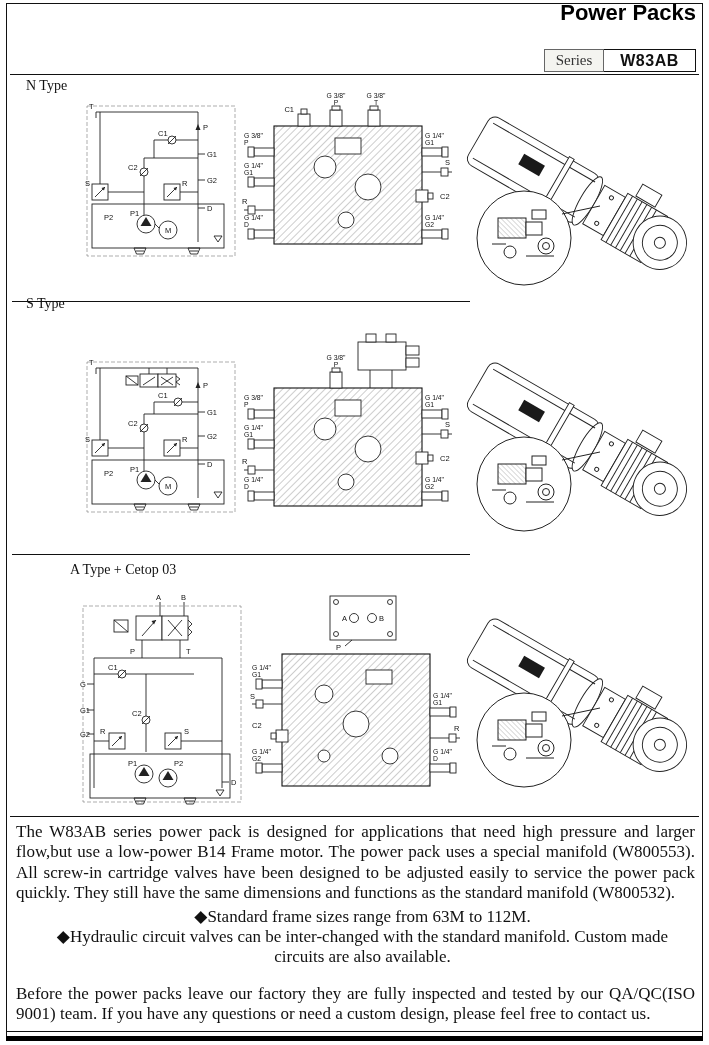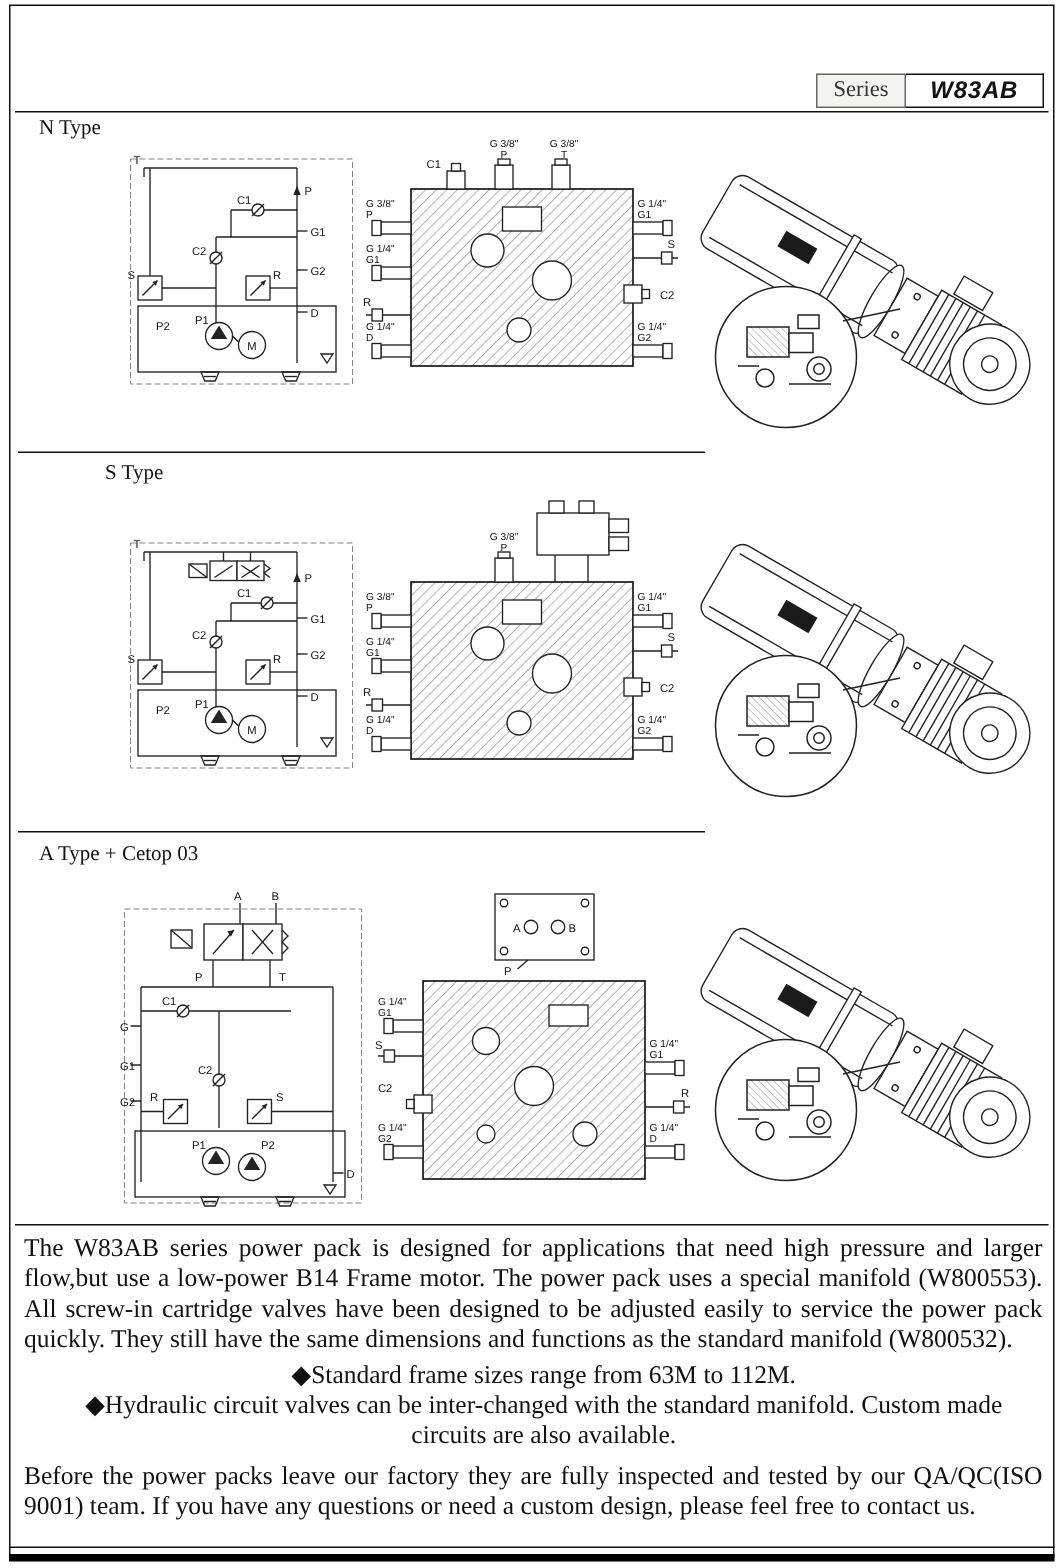--- a/index.html
+++ b/index.html
@@ -2,40 +2,40 @@
 <html><head>
 <meta charset="utf-8">
 <style>
   * { margin:0; padding:0; box-sizing:border-box; }
   html,body { background:#fff; }
   body { position:relative; width:709px; height:1045px; font-family:"Liberation Serif", serif; color:#111; }
   .frame { position:absolute; left:6px; top:3px; width:697px; height:1036px; border:1.5px solid #111; background:#fff; }
   .title { position:absolute; top:2px; right:13px; text-align:right; font-family:"Liberation Sans", sans-serif; font-weight:bold; font-size:22px; line-height:1.04; color:#000; }
   .series-box { position:absolute; top:49px; right:13px; width:152px; height:23px; display:flex; }
   .series-label { flex:0 0 60px; border:1px solid #666; background:#f4f4f0; display:flex; align-items:center; justify-content:center; font-size:15px; color:#333; }
-  .series-value { flex:1; border:1.5px solid #111; border-left:none; display:flex; align-items:center; justify-content:center; font-family:"Liberation Sans", sans-serif; font-weight:bold; font-size:16px; letter-spacing:0.5px;font-style:italic; }
+  .series-value { flex:1; border:1.5px solid #111; border-left:none; display:flex; align-items:center; justify-content:center; font-family:"Liberation Sans", sans-serif; font-weight:bold; font-size:16px; letter-spacing:0.5px; }
   .rule { position:absolute; background:#111; height:1.4px; }
   .rule-header { left:10px; top:74px; width:689px; }
   .rule-n { left:12px; top:301px; width:458px; }
   .rule-s { left:12px; top:554px; width:458px; }
   .rule-desc { left:10px; top:816px; width:689px; }
   .sec-title { position:absolute; left:26px; font-size:14px; color:#111; }
   .sec-title.n { top:78px; }
-  .sec-title.s { top:308px;margin-left:44px; }
-  .sec-title.a { top:562px; }
+  .sec-title.s { top:296px; }
+  .sec-title.a { top:562px;margin-left:44px; }
   .diagram { position:absolute; }
   .diagram text { font-family:"Liberation Sans", sans-serif; font-size:7.5px; fill:#111; stroke:none; }
   .diagram text.sm { font-size:6.8px; }
   .diagram text.mid { text-anchor:middle; }
   .diagram text.end { text-anchor:end; }
   .desc { position:absolute; left:16px; top:822px; width:679px; font-size:17px; line-height:1.2; }
   .desc p.par { text-align:justify; }
   .bullets { margin:3px 0 3px 14px; }
   .bullets .bullet { text-align:center; }
-  .desc .second { margin-top:6px; }
+  .desc .second { margin-top:16px; }
   .footer-line { position:absolute; left:6px; top:1031px; width:697px; height:1px; background:#111; }
   .footer-bar { position:absolute; left:6px; top:1036px; width:697px; height:5px; background:#000; }
 </style>
 </head>
 <body>
 
 <svg width="0" height="0" style="position:absolute" aria-hidden="true">
   <defs>
     <pattern id="hatch" patternUnits="userSpaceOnUse" width="5" height="5" patternTransform="rotate(45)">
       <line x1="0" y1="0" x2="0" y2="5" stroke="#555" stroke-width="0.6"></line>
@@ -125,20 +125,21 @@
         <line x1="30" y1="158" x2="44" y2="158"></line>
         <line x1="64" y1="170" x2="92" y2="170"></line>
       </g>
     </g>
   </defs>
 </svg>
 
 <div class="frame"></div>
 
 <div class="title">
+  <div>Power Packs</div>
 </div>
 
 <div class="series-box">
   <div class="series-label">Series</div>
   <div class="series-value">W83AB</div>
 </div>
 
 <div class="rule rule-header"></div>
 
 <div class="sec-title n">N Type</div>

